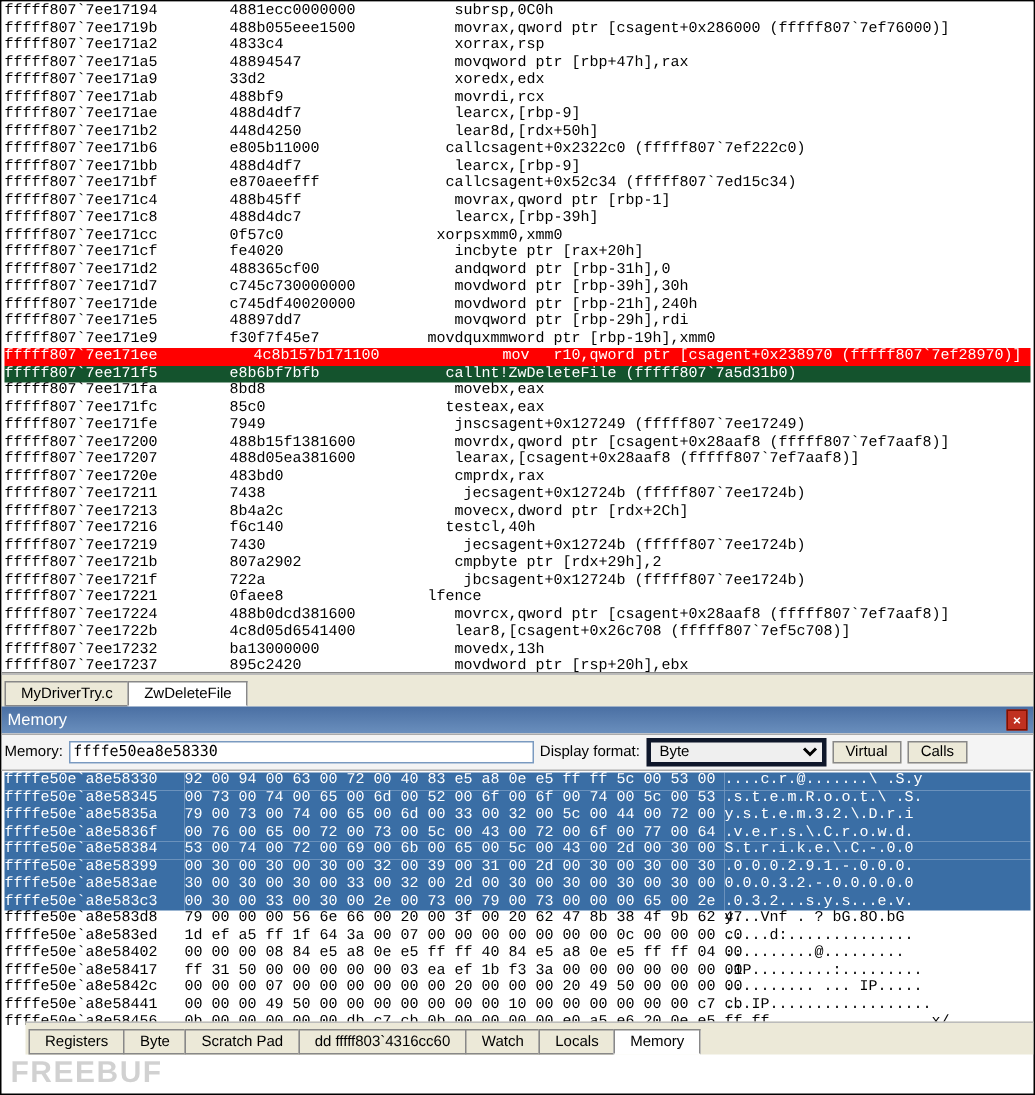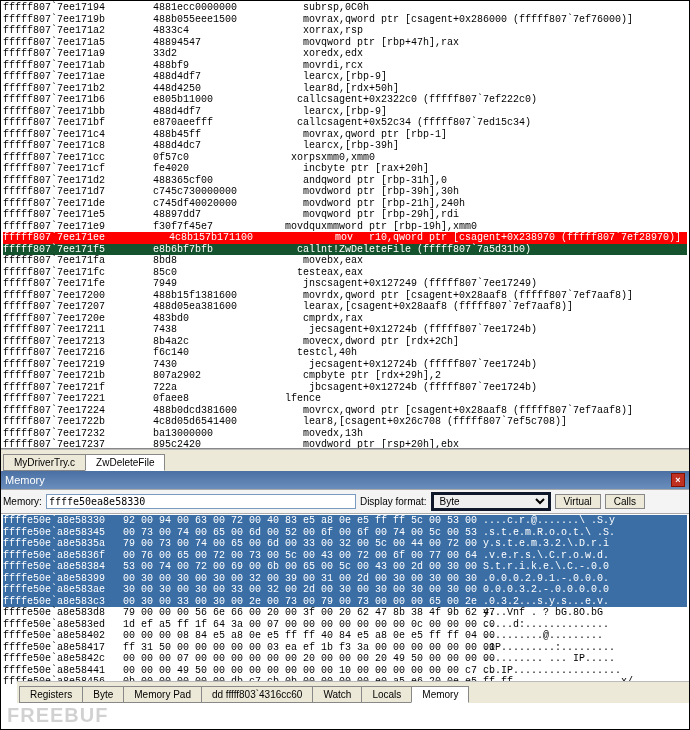--- a/index.html
+++ b/index.html
@@ -159,20 +159,20 @@
     </select>
     <button class="btn">Virtual</button>
     <button class="btn">Calls</button>
   </div>
   <div class="mem-rows" id="mem-rows"><div class="mem-row"><span class="mem-addr sel">ffffe50e`a8e58330</span><span class="mem-hex sel">92 00 94 00 63 00 72 00 40 83 e5 a8 0e e5 ff ff 5c 00 53 00 79</span><span class="mem-ascii sel">....c.r.@.......\ .S.y</span></div><div class="mem-row"><span class="mem-addr sel">ffffe50e`a8e58345</span><span class="mem-hex sel">00 73 00 74 00 65 00 6d 00 52 00 6f 00 6f 00 74 00 5c 00 53 00</span><span class="mem-ascii sel">.s.t.e.m.R.o.o.t.\ .S.</span></div><div class="mem-row"><span class="mem-addr sel">ffffe50e`a8e5835a</span><span class="mem-hex sel">79 00 73 00 74 00 65 00 6d 00 33 00 32 00 5c 00 44 00 72 00 69</span><span class="mem-ascii sel">y.s.t.e.m.3.2.\.D.r.i</span></div><div class="mem-row"><span class="mem-addr sel">ffffe50e`a8e5836f</span><span class="mem-hex sel">00 76 00 65 00 72 00 73 00 5c 00 43 00 72 00 6f 00 77 00 64 00</span><span class="mem-ascii sel">.v.e.r.s.\.C.r.o.w.d.</span></div><div class="mem-row"><span class="mem-addr sel">ffffe50e`a8e58384</span><span class="mem-hex sel">53 00 74 00 72 00 69 00 6b 00 65 00 5c 00 43 00 2d 00 30 00 30</span><span class="mem-ascii sel">S.t.r.i.k.e.\.C.-.0.0</span></div><div class="mem-row"><span class="mem-addr sel">ffffe50e`a8e58399</span><span class="mem-hex sel">00 30 00 30 00 30 00 32 00 39 00 31 00 2d 00 30 00 30 00 30 00</span><span class="mem-ascii sel">.0.0.0.2.9.1.-.0.0.0.</span></div><div class="mem-row"><span class="mem-addr sel">ffffe50e`a8e583ae</span><span class="mem-hex sel">30 00 30 00 30 00 33 00 32 00 2d 00 30 00 30 00 30 00 30 00 30</span><span class="mem-ascii sel">0.0.0.3.2.-.0.0.0.0.0</span></div><div class="mem-row"><span class="mem-addr sel">ffffe50e`a8e583c3</span><span class="mem-hex sel">00 30 00 33 00 30 00 2e 00 73 00 79 00 73 00 00 00 65 00 2e 00</span><span class="mem-ascii sel">.0.3.2...s.y.s...e.v.</span></div><div class="mem-row"><span class="mem-addr">ffffe50e`a8e583d8</span><span class="mem-hex">79 00 00 00 56 6e 66 00 20 00 3f 00 20 62 47 8b 38 4f 9b 62 47</span><span class="mem-ascii">y...Vnf . ? bG.8O.bG</span></div><div class="mem-row"><span class="mem-addr">ffffe50e`a8e583ed</span><span class="mem-hex">1d ef a5 ff 1f 64 3a 00 07 00 00 00 00 00 00 00 0c 00 00 00 c0</span><span class="mem-ascii">.....d:..............</span></div><div class="mem-row"><span class="mem-addr">ffffe50e`a8e58402</span><span class="mem-hex">00 00 00 08 84 e5 a8 0e e5 ff ff 40 84 e5 a8 0e e5 ff ff 04 00</span><span class="mem-ascii">..........@.........</span></div><div class="mem-row"><span class="mem-addr">ffffe50e`a8e58417</span><span class="mem-hex">ff 31 50 00 00 00 00 00 03 ea ef 1b f3 3a 00 00 00 00 00 00 00</span><span class="mem-ascii">.1P.........:.........</span></div><div class="mem-row"><span class="mem-addr">ffffe50e`a8e5842c</span><span class="mem-hex">00 00 00 07 00 00 00 00 00 00 20 00 00 00 20 49 50 00 00 00 00</span><span class="mem-ascii">.......... ... IP.....</span></div><div class="mem-row"><span class="mem-addr">ffffe50e`a8e58441</span><span class="mem-hex">00 00 00 49 50 00 00 00 00 00 00 00 10 00 00 00 00 00 00 c7 cb</span><span class="mem-ascii">...IP..................</span></div><div class="mem-row"><span class="mem-addr">ffffe50e`a8e58456</span><span class="mem-hex">0b 00 00 00 00 00 db c7 cb 0b 00 00 00 00 e0 a5 e6 20 0e e5 ff ff</span><span class="mem-ascii">.................. ....x/</span></div></div>
 </div>
 
 <div class="bottom-tabs" id="bottom-tabs">
     <div class="btab">Registers</div>
     <div class="btab">Byte</div>
-    <div class="btab">Memory Pad</div>
+    <div class="btab">Scratch Pad</div>
     <div class="btab">dd fffff803`4316cc60</div>
     <div class="btab">Watch</div>
     <div class="btab">Locals</div>
     <div class="btab active">Memory</div>
   </div>
 
 <div class="watermark">FREEBUF</div>
 
 </body></html>

